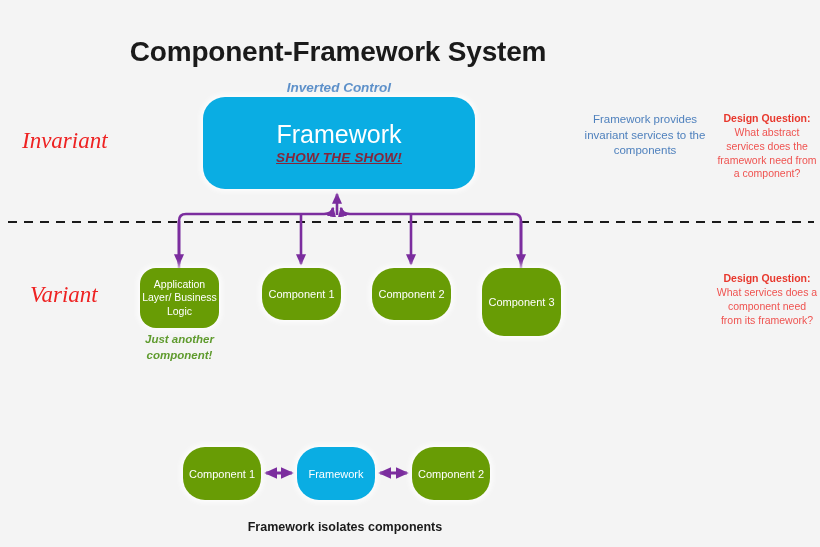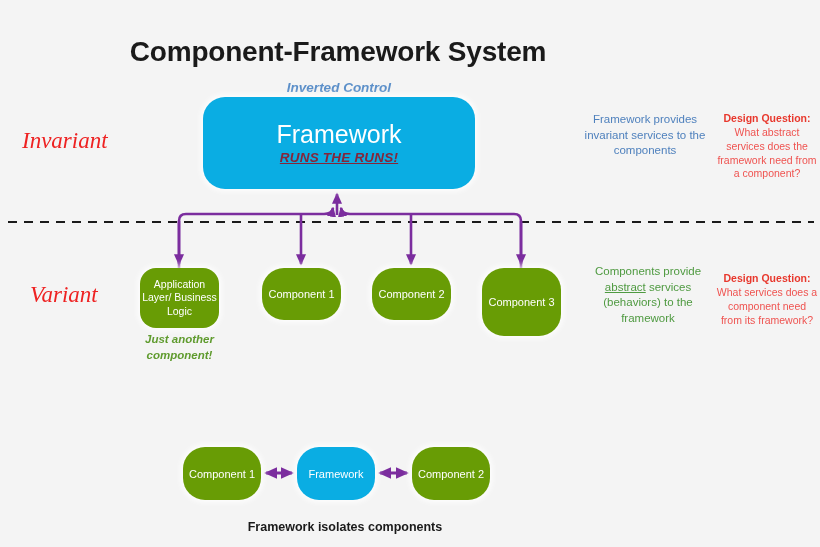--- a/index.html
+++ b/index.html
@@ -212,43 +212,40 @@
 
   <div class="abs" id="title">Component-Framework System</div>
 
   <div class="abs" id="inverted-control">Inverted Control</div>
 
   <div class="abs side-label" id="label-invariant">Invariant</div>
   <div class="abs side-label" id="label-variant">Variant</div>
 
   <div class="abs node blue" id="framework-box">
     <div class="fw-title">Framework</div>
-    <div class="fw-sub">RUNS THE RUNS!</div>
+    <div class="fw-sub">SHOW THE SHOW!</div>
   </div>
 
   <div class="abs node green" id="app-layer-box">
     <span>Application Layer/ Business Logic</span>
   </div>
   <div class="abs" id="just-another">Just another component!</div>
 
   <div class="abs node green" id="component-1-box">
     <span>Component 1</span>
   </div>
   <div class="abs node green" id="component-2-box">
     <span>Component 2</span>
   </div>
   <div class="abs node green" id="component-3-box">
     <span>Component 3</span>
   </div>
 
   <div class="abs note" id="note-framework">Framework provides invariant services to the components</div>
 
-  <div class="abs note" id="note-components">
-    <span>Components provide </span><span class="u">abstract</span><span> services (behaviors) to the framework</span>
-  </div>
 
   <div class="abs dq" id="dq-top">
     <span class="dq-head">Design Question</span><span class="dq-head">:</span>
     <span>What abstract services does the framework need from a component?</span>
   </div>
 
   <div class="abs dq" id="dq-bottom">
     <span class="dq-head">Design Question</span><span class="dq-head">:</span>
     <span>What services does a component need from its framework?</span>
   </div>

